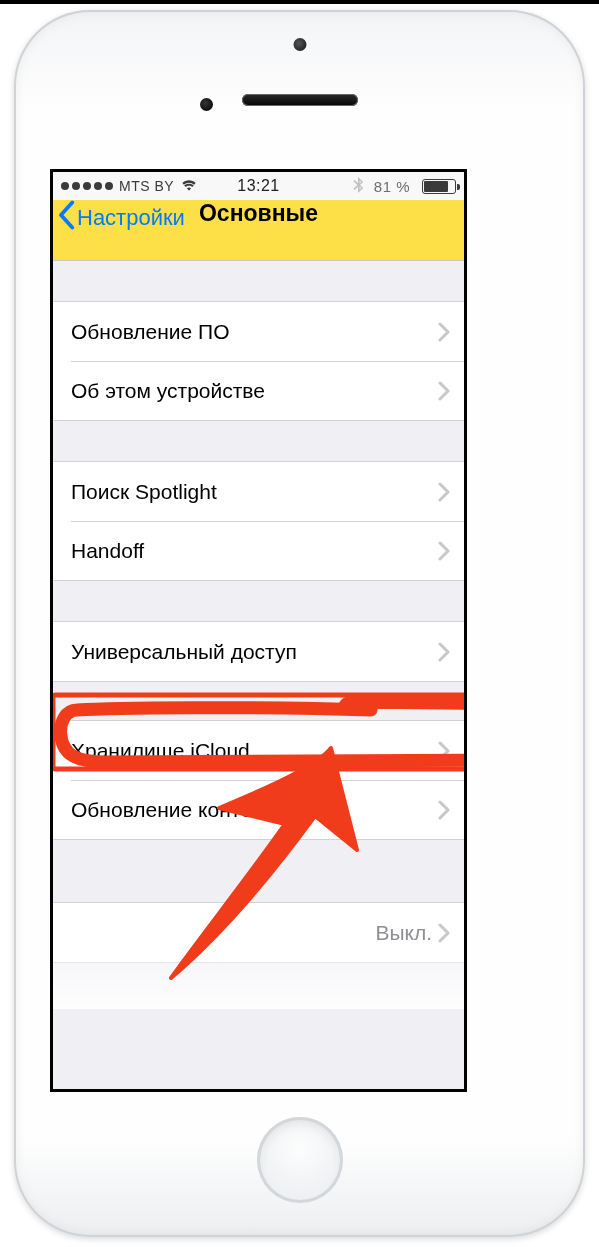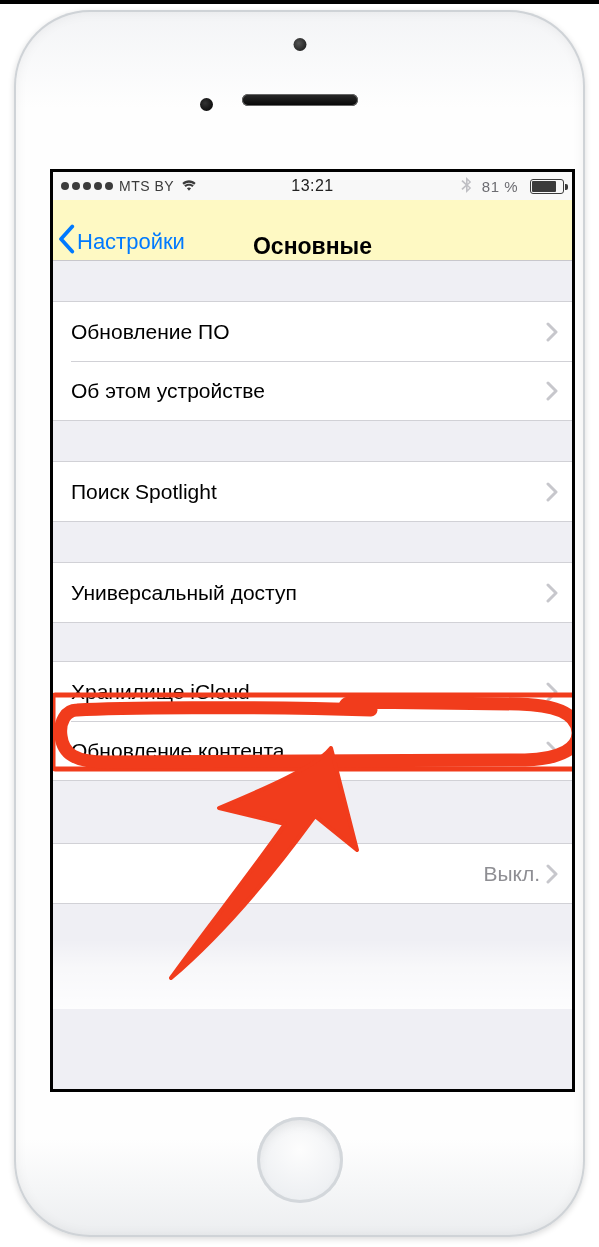--- a/index.html
+++ b/index.html
@@ -57,21 +57,21 @@
     border-radius: 50%;
     background: radial-gradient(circle at 50% 38%, #fdfdfd, #e7eaee);
     box-shadow: inset 0 0 0 3px #d3d7db, inset 0 6px 12px rgba(0,0,0,.08);
   }
 
   
   .screen {
     position: absolute;
     left: 36px;
     top: 159px;
-    width: 525px;
+    width: 417px;
     height: 923px;
     border: 3px solid #000;
     background: #efeff4;
     overflow: hidden;
   }
 
   
   .status {
     height: 28px;
     background: #f8f8f8;
@@ -95,24 +95,24 @@
   .battery {
     width: 34px; height: 15px; border: 1.5px solid #3b3b3b; border-radius: 3px;
     position: relative; margin-left: 2px;
   }
   .battery::after { content: ""; position: absolute; right: -5px; top: 4px; width: 3px; height: 6px; background:#3b3b3b; border-radius: 0 2px 2px 0;}
   .battery .fill { position:absolute; left:1px; top:1px; bottom:1px; background:#3b3b3b; border-radius:1px;}
 
   
   .navbar {
     height: 61px;
-    background: #fef9c3;
+    background: #fde047;
     border-bottom: 1px solid #c8c7cc;
     display: flex;
-    align-items: flex-end;
+    align-items: flex-start;
     position: relative;
   }
   .back {
     display: flex;
     align-items: center;
     color: #007aff;
     font-size: 22px;
     padding-left: 4px;
     gap: 2px;
     font-weight: 400;
@@ -251,20 +251,28 @@
       <div class="spacer"></div>
       <div class="group">
         <div class="cell">
           <span class="label">Поиск Spotlight</span>
           <span class="chevron">
               <svg viewBox="0 0 12 20">
                 <path d="M2 2l8 8-8 8" fill="none" stroke="#c7c7cc" stroke-width="3" stroke-linecap="round" stroke-linejoin="round"></path>
               </svg>
             </span>
         </div>
+        <div class="cell">
+          <span class="label">Handoff</span>
+          <span class="chevron">
+              <svg viewBox="0 0 12 20">
+                <path d="M2 2l8 8-8 8" fill="none" stroke="#c7c7cc" stroke-width="3" stroke-linecap="round" stroke-linejoin="round"></path>
+              </svg>
+            </span>
+        </div>
       </div>
 
       <div class="spacer"></div>
       <div class="group">
         <div class="cell">
           <span class="label">Универсальный доступ</span>
           <span class="chevron">
               <svg viewBox="0 0 12 20">
                 <path d="M2 2l8 8-8 8" fill="none" stroke="#c7c7cc" stroke-width="3" stroke-linecap="round" stroke-linejoin="round"></path>
               </svg>

